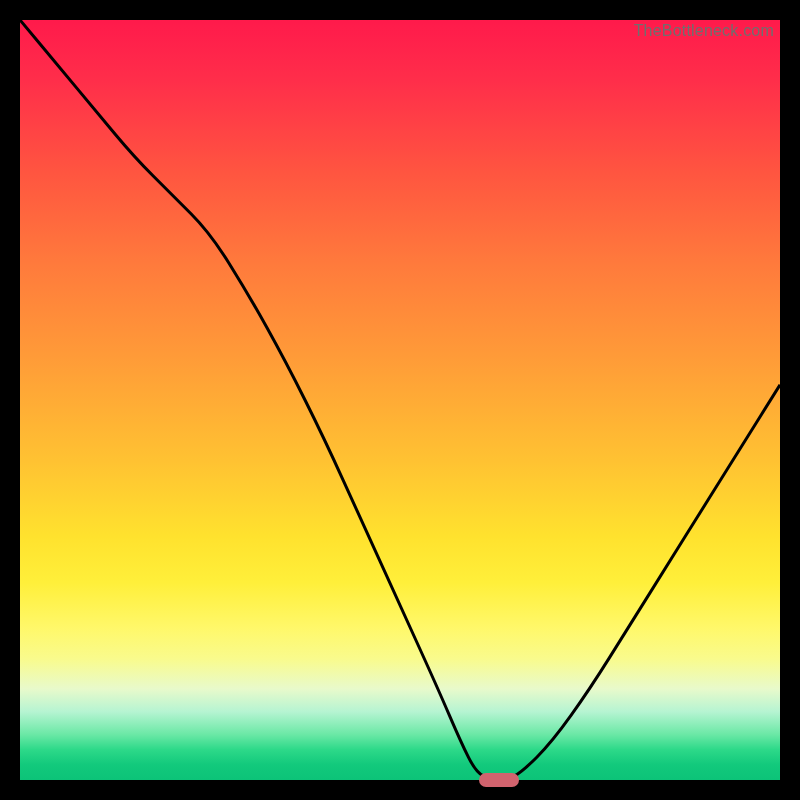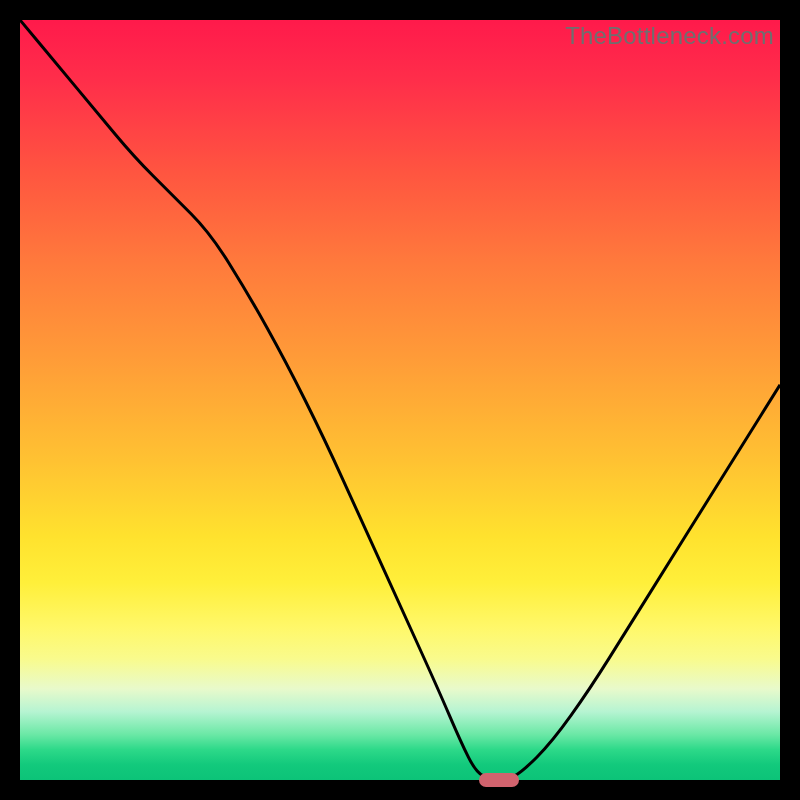--- a/index.html
+++ b/index.html
@@ -43,21 +43,21 @@
       #2dd989 96%,
       #12c97c 98%,
       #0cc378 100%
     );
   }
   .watermark {
     position: absolute;
     top: 2px;
     right: 6px;
     color: #6f6f6f;
-    font-size: 24px;
+    font-size: 16px;
     font-weight: 500;
     letter-spacing: 0.2px;
     user-select: none;
   }
   svg.curve {
     position: absolute;
     left: 0;
     top: 0;
     width: 760px;
     height: 760px;

